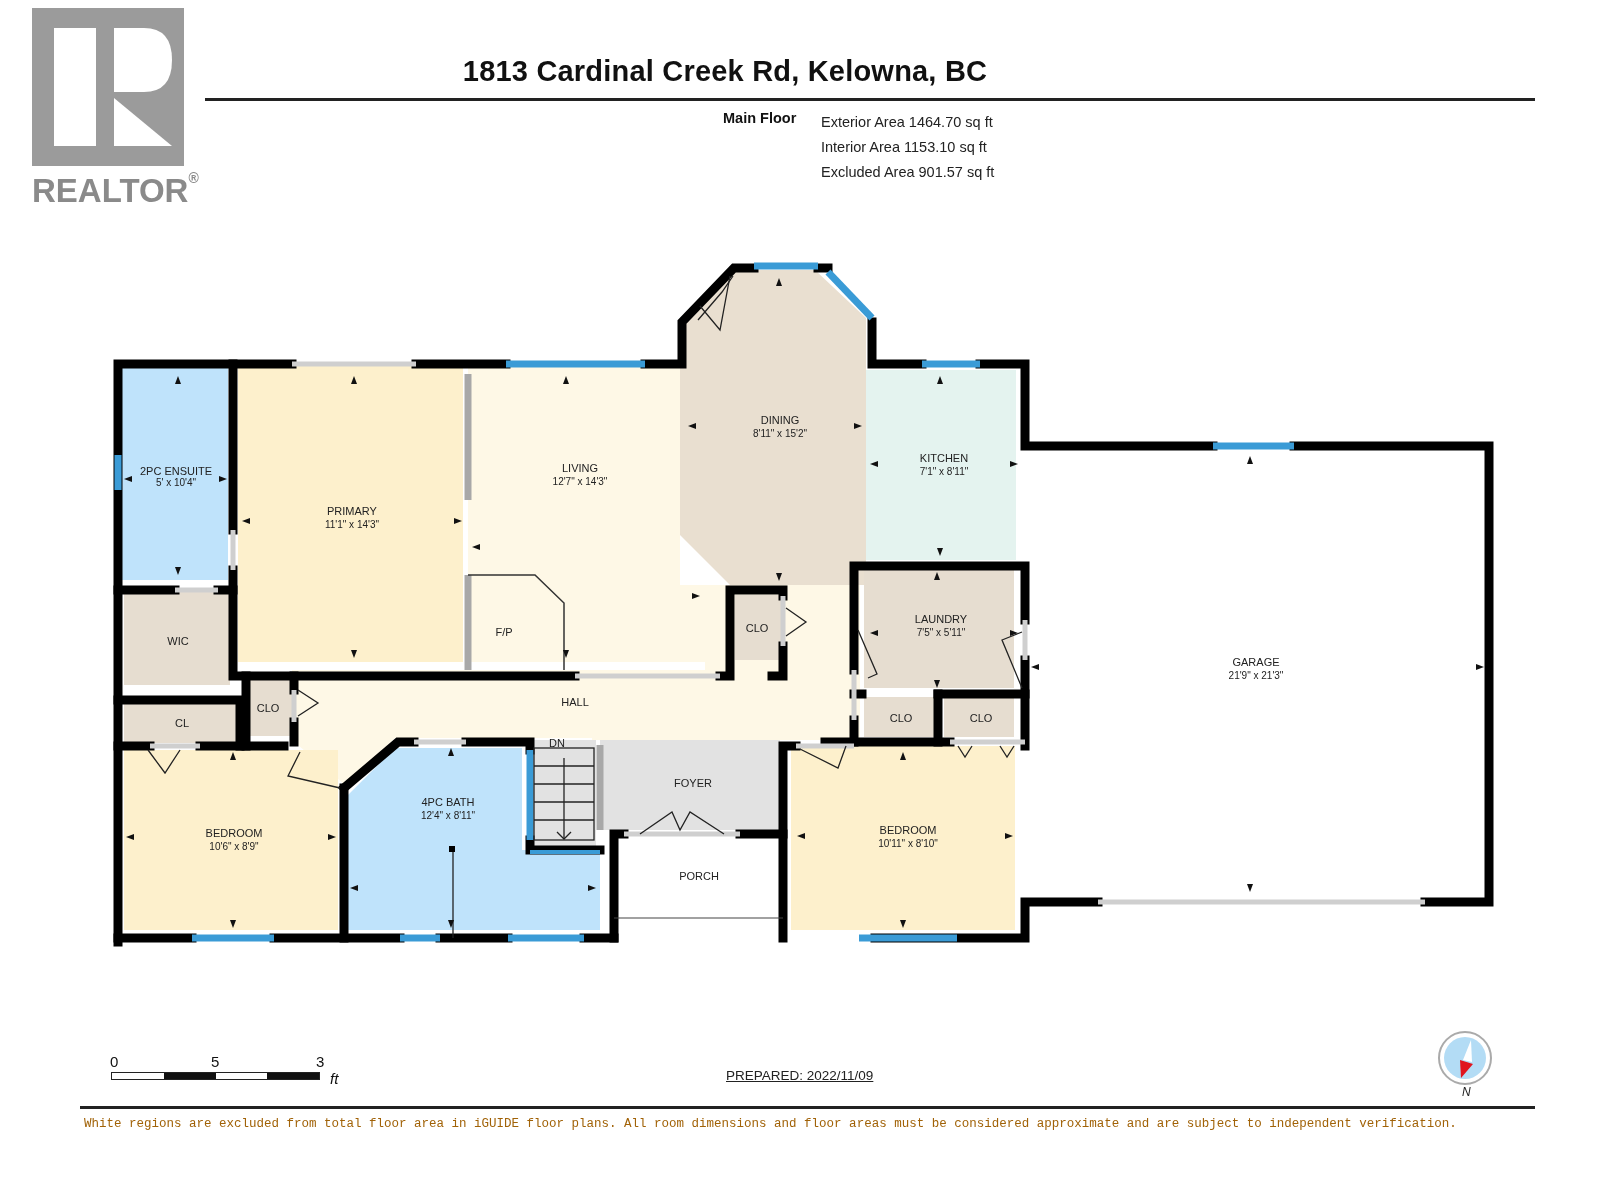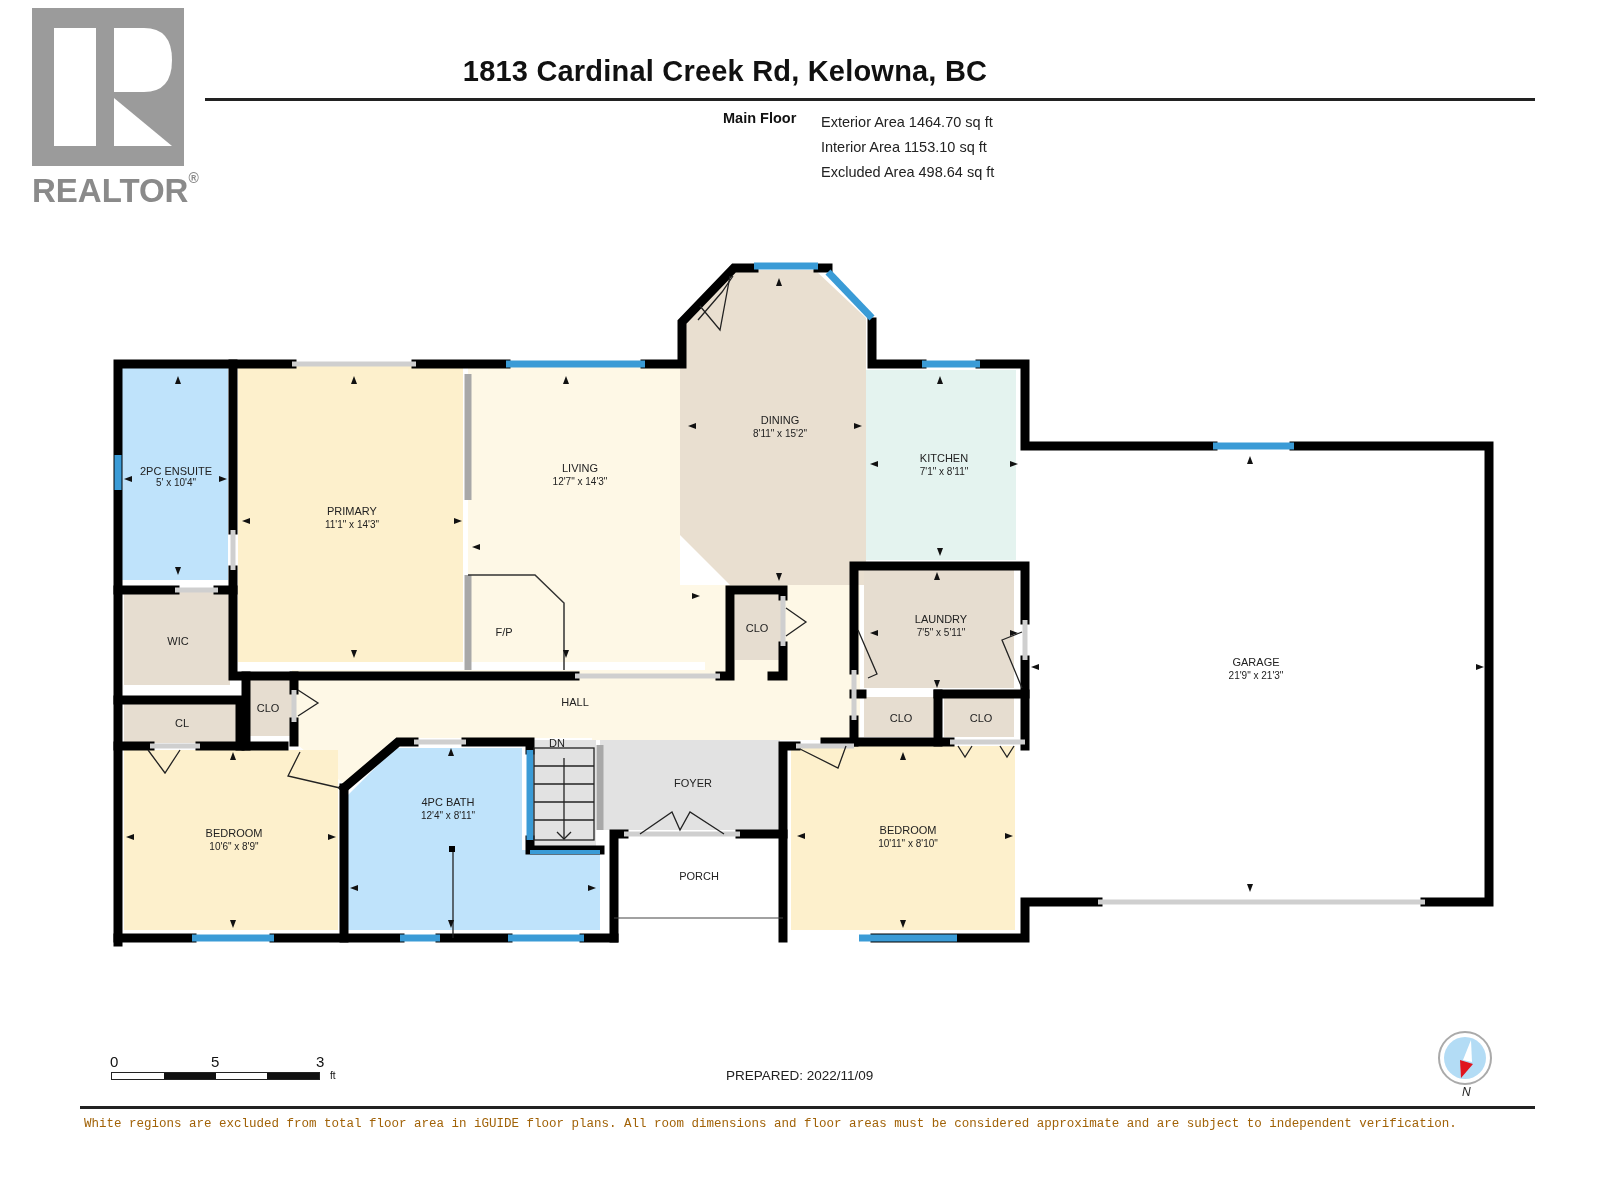--- a/index.html
+++ b/index.html
@@ -10,21 +10,21 @@
   .logo-text { font-family:"Liberation Sans", sans-serif; font-size:33px; color:#8a8a8a; letter-spacing:0px; margin-top:6px; font-weight:bold; }
   .logo-text sup { font-size:14px; vertical-align:top; position:relative; top:-2px; }
   .title { position:absolute; left:0; width:1460px; top:55px; text-align:center; font-weight:bold; font-size:29px; letter-spacing:0.2px; padding-left:0; box-sizing:border-box; }
   .title-inner { display:inline-block; margin-left:-10px; }
   .rule-top { position:absolute; left:205px; top:98px; width:1330px; height:3px; background:#222; }
   .floor-label { position:absolute; left:723px; top:110px; font-weight:bold; font-size:14.5px; }
   .area-list { position:absolute; left:821px; top:110px; font-size:14.5px; line-height:25px; color:#222; }
   .plan { position:absolute; left:0; top:0; }
   .room-label { font-family:"Liberation Sans", sans-serif; font-size:11px; fill:#222; text-anchor:middle; }
   .room-dim { font-family:"Liberation Sans", sans-serif; font-size:10px; fill:#222; text-anchor:middle; }
-  .prepared { position:absolute; left:726px; top:1068px; font-size:13.5px; color:#222; }
+  .prepared { position:absolute; left:726px; top:1068px; font-size:13.5px; color:#222;text-decoration:underline; }
   .rule-bottom { position:absolute; left:80px; top:1106px; width:1455px; height:3px; background:#222; }
   .disclaimer { position:absolute; left:84px; top:1117px; font-size:12.5px; color:#a16207;font-family:Liberation Mono, monospace; }
   .compass { position:absolute; left:1436px; top:1030px; }
 </style>
 </head>
 <body>
 
 <div class="logo">
   <div class="logo-box">
     <svg width="152" height="158" viewBox="0 0 152 158">
@@ -36,21 +36,21 @@
   <div class="logo-text"><span>REALTOR</span><sup>®</sup></div>
 </div>
 
 <div class="title"><span class="title-inner">1813 Cardinal Creek Rd, Kelowna, BC</span></div>
 <div class="rule-top"></div>
 
 <div class="floor-label">Main Floor</div>
 <div class="area-list">
   <div>Exterior Area 1464.70 sq ft</div>
   <div>Interior Area 1153.10 sq ft</div>
-  <div>Excluded Area 498.64 sq ft</div>
+  <div>Excluded Area 901.57 sq ft</div>
 </div>
 
 <svg class="plan" width="1600" height="1200" viewBox="0 0 1600 1200">
 
   <g>
     <rect x="118" y="365" width="110" height="215" fill="#bfe3fb"></rect>
     <rect x="238" y="365" width="225" height="297" fill="#fdf0cc"></rect>
     <polygon points="468,365 680,365 680,585 705,585 705,662 468,662" fill="#fef8e6"></polygon>
     <polygon points="680,318 728,270 815,270 866,318 866,585 730,585 680,535" fill="#e9dfd0"></polygon>
     <rect x="866" y="370" width="150" height="190" fill="#e4f3ef"></rect>
@@ -264,21 +264,21 @@
 <div>
   <span style="position:absolute;left:110px;top:1053px;font-size:15px;">0</span>
   <span style="position:absolute;left:211px;top:1053px;font-size:15px;">5</span>
   <span style="position:absolute;left:316px;top:1053px;font-size:15px;">3</span>
   <div style="position:absolute;left:111px;top:1072px;width:207px;height:6px;border:1px solid #222;display:flex;">
     <div style="flex:1;background:#fff;"></div>
       <div style="flex:1;background:#111;"></div>
       <div style="flex:1;background:#fff;"></div>
       <div style="flex:1;background:#111;"></div>
   </div>
-  <span style="position:absolute;left:330px;top:1070px;font-size:10px;">ft</span>
+  <span style="position:absolute;left:330px;top:1070px;font-size:15px;font-style:italic;">ft</span>
 </div>
 
 <div class="prepared">PREPARED: 2022/11/09</div>
 
 <svg class="compass" width="60" height="70" viewBox="0 0 60 70">
   <circle cx="29" cy="28" r="26" fill="#fff" stroke="#aaa" stroke-width="2"></circle>
   <circle cx="29" cy="28" r="21" fill="#b3dcf5"></circle>
   <polygon points="35,10 27,30 36,32" fill="#ffffff"></polygon>
   <polygon points="24,30 37,34 25,48" fill="#e0141e"></polygon>
   <text x="26" y="66" font-family="Liberation Sans, sans-serif" font-size="12" font-style="italic" fill="#222">N</text>

